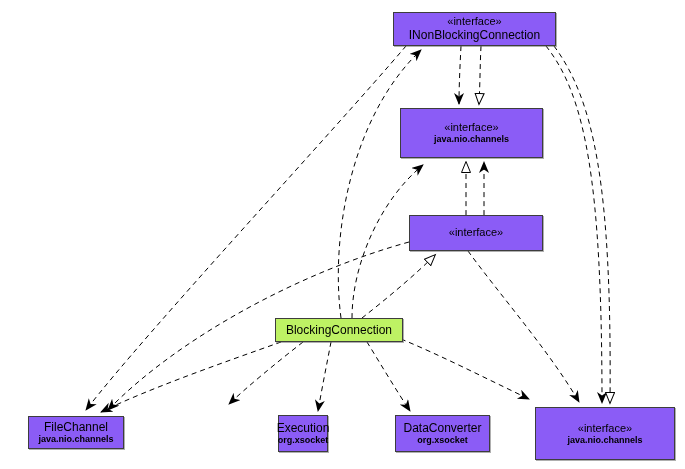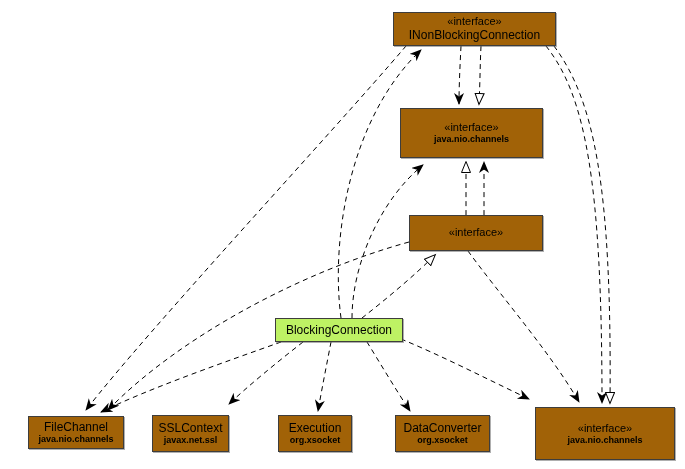--- a/index.html
+++ b/index.html
@@ -7,41 +7,41 @@
     position:relative;
     width:685px;height:469px;
     background:#ffffff;
     font-family:"Liberation Sans","DejaVu Sans",sans-serif;
     overflow:hidden;
   }
   #edge-svg{position:absolute;left:0;top:0;width:685px;height:469px;}
   .edge{fill:none;stroke:#000000;stroke-width:1;stroke-dasharray:5,4;}
   .uml-node{
     position:absolute;
-    background:#a16207;
+    background:#8b5cf6;
     border:1px solid #3d3d3d;
     box-shadow:1px 1px 0 rgba(110,110,110,.55);
     display:flex;flex-direction:column;
     align-items:center;justify-content:center;
     text-align:center;color:#000;line-height:1.2;
     box-sizing:border-box;
     cursor:pointer;
   }
   .stereotype{font-size:11px;}
   .class-name{font-size:12px;white-space:nowrap;}
   .pkg{font-size:9px;font-weight:bold;white-space:nowrap;}
   .stereotype:empty,.pkg:empty{display:none;}
 
   #node-inonblockingconnection{left:393px;top:12px;width:163px;height:34px;}
   #node-readablebytechannel{left:400px;top:108px;width:143px;height:50px;}
   #node-iblockingconnection{left:409px;top:215px;width:134px;height:36px;}
   #node-blockingconnection{left:275px;top:318px;width:128px;height:24px;}
   #node-filechannel{left:28px;top:416px;width:96px;height:33px;}
   #node-sslcontext{left:152px;top:415px;width:77px;height:37px;}
-  #node-execution{left:278px;top:415px;width:74px;height:37px;}
+  #node-execution{left:278px;top:415px;width:50px;height:37px;}
   #node-dataconverter{left:395px;top:415px;width:95px;height:37px;}
   #node-writablebytechannel{left:535px;top:407px;width:140px;height:53px;}
 </style>
 </head>
 <body>
 
 <div id="canvas">
 
   <svg id="edge-svg">
     <defs>
@@ -94,25 +94,20 @@
     <span class="class-name">BlockingConnection</span>
 
   </div>
 
   <div class="uml-node" id="node-filechannel">
 
     <span class="class-name">FileChannel</span>
     <span class="pkg">java.nio.channels</span>
   </div>
 
-  <div class="uml-node" id="node-sslcontext">
-
-    <span class="class-name">SSLContext</span>
-    <span class="pkg">javax.net.ssl</span>
-  </div>
 
   <div class="uml-node" id="node-execution">
 
     <span class="class-name">Execution</span>
     <span class="pkg">org.xsocket</span>
   </div>
 
   <div class="uml-node" id="node-dataconverter">
 
     <span class="class-name">DataConverter</span>

